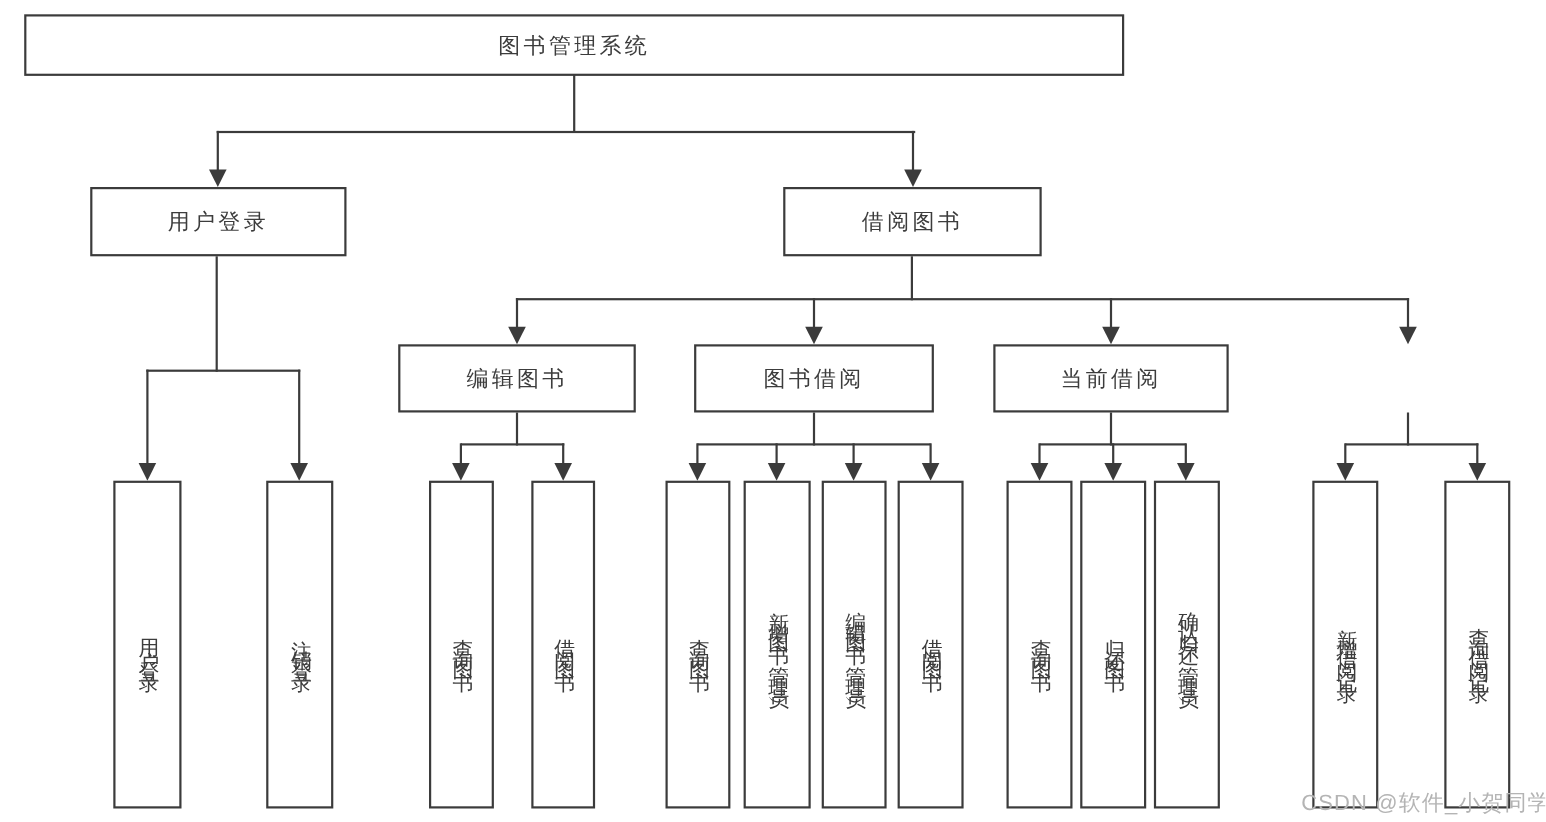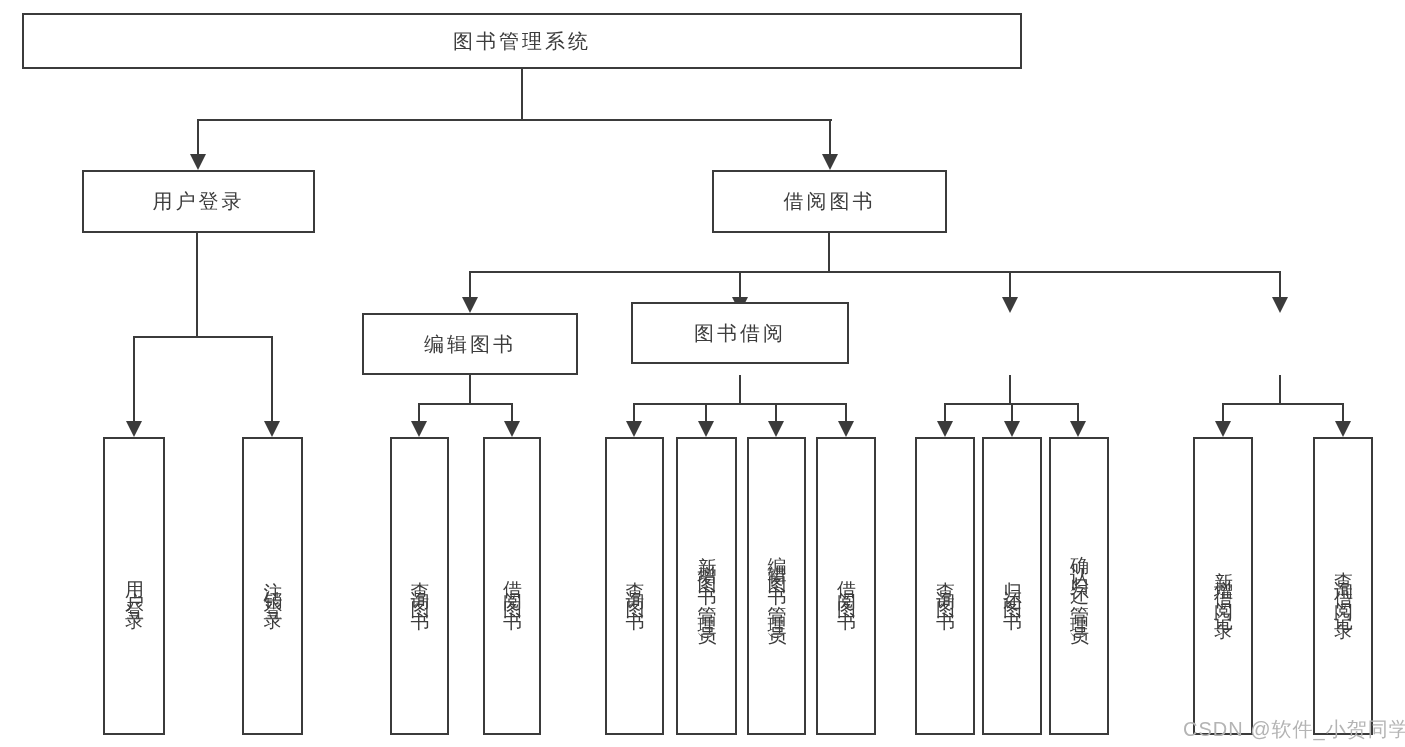--- a/index.html
+++ b/index.html
@@ -83,22 +83,23 @@
   <div class="arrow" style="left:462px; top:297px;"></div>
   <div class="vline" style="left:739px; top:271px; height:28px;"></div>
   <div class="arrow" style="left:732px; top:297px;"></div>
   <div class="vline" style="left:1009px; top:271px; height:28px;"></div>
   <div class="arrow" style="left:1002px; top:297px;"></div>
   <div class="vline" style="left:1279px; top:271px; height:28px;"></div>
   <div class="arrow" style="left:1272px; top:297px;"></div>
 
   <div class="node" style="left:362px; top:313px; width:216px; height:62px;">编辑图书</div>
 
-  <div class="node" style="left:631px; top:302px; width:218px; height:62px;">图书借阅</div>
+  <div class="node" style="left:631px; top:313px; width:218px; height:62px;">图书借阅</div>
 
+  <div class="node" style="left:903px; top:313px; width:214px; height:62px;">当前借阅</div>
 
 
   <div class="vline" style="left:469px; top:375px; height:30px;"></div>
   <div class="hline" style="left:419px; top:403px; width:94px;"></div>
   <div class="vline" style="left:418px; top:403px; height:20px;"></div>
   <div class="arrow" style="left:411px; top:421px;"></div>
   <div class="vline" style="left:511px; top:403px; height:20px;"></div>
   <div class="arrow" style="left:504px; top:421px;"></div>
 
   <div class="vline" style="left:739px; top:375px; height:30px;"></div>

